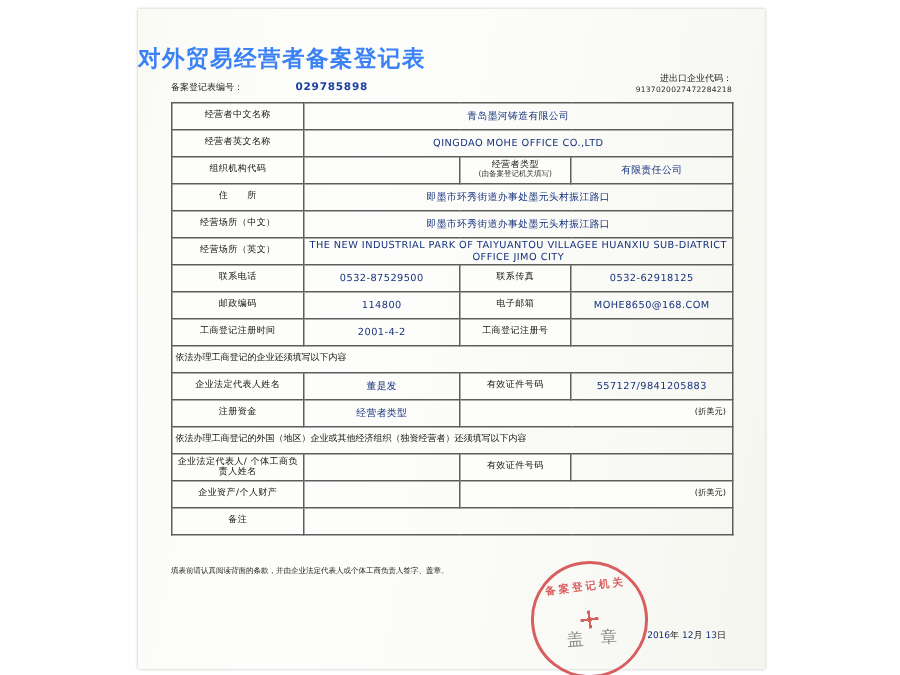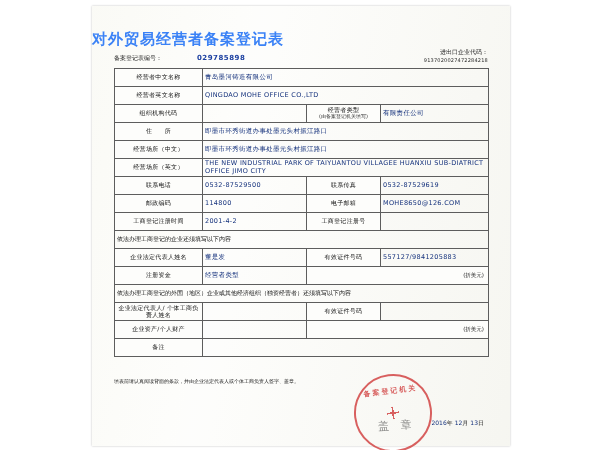--- a/index.html
+++ b/index.html
@@ -93,21 +93,21 @@
     vertical-align: middle;
     line-height: 1.15;
   }
   td.lbl {
     text-align: center;
     background: #fdfdfb;
     font-size: 6px;
     letter-spacing: 0.3px;
   }
   td.val {
-    text-align: left;
+    text-align: center;
     color: #14317c;
     font-size: 6.5px;
     letter-spacing: 0.3px;
     margin-left: 30px;
   }
   td.sec {
     text-align: left;
     padding-left: 3px;
     height: 13px;
     font-size: 6px;
@@ -253,27 +253,27 @@
           <td class="val" colspan="3">即墨市环秀街道办事处墨元头村振江路口</td>
         </tr>
         <tr>
           <td class="lbl">经营场所（英文）</td>
           <td class="val tall" colspan="3">THE NEW INDUSTRIAL PARK OF TAIYUANTOU VILLAGEE HUANXIU SUB-DIATRICT OFFICE JIMO CITY</td>
         </tr>
         <tr>
           <td class="lbl">联系电话</td>
           <td class="val">0532-87529500</td>
           <td class="lbl">联系传真</td>
-          <td class="val">0532-87529619</td>
+          <td class="val">0532-62918125</td>
         </tr>
         <tr>
           <td class="lbl">邮政编码</td>
           <td class="val">114800</td>
           <td class="lbl">电子邮箱</td>
-          <td class="val">MOHE8650@126.COM</td>
+          <td class="val">MOHE8650@168.COM</td>
         </tr>
         <tr>
           <td class="lbl">工商登记注册时间</td>
           <td class="val">2001-4-2</td>
           <td class="lbl">工商登记注册号</td>
           <td class="val"></td>
         </tr>
 
         <tr>
           <td class="sec" colspan="4">依法办理工商登记的企业还须填写以下内容</td>

